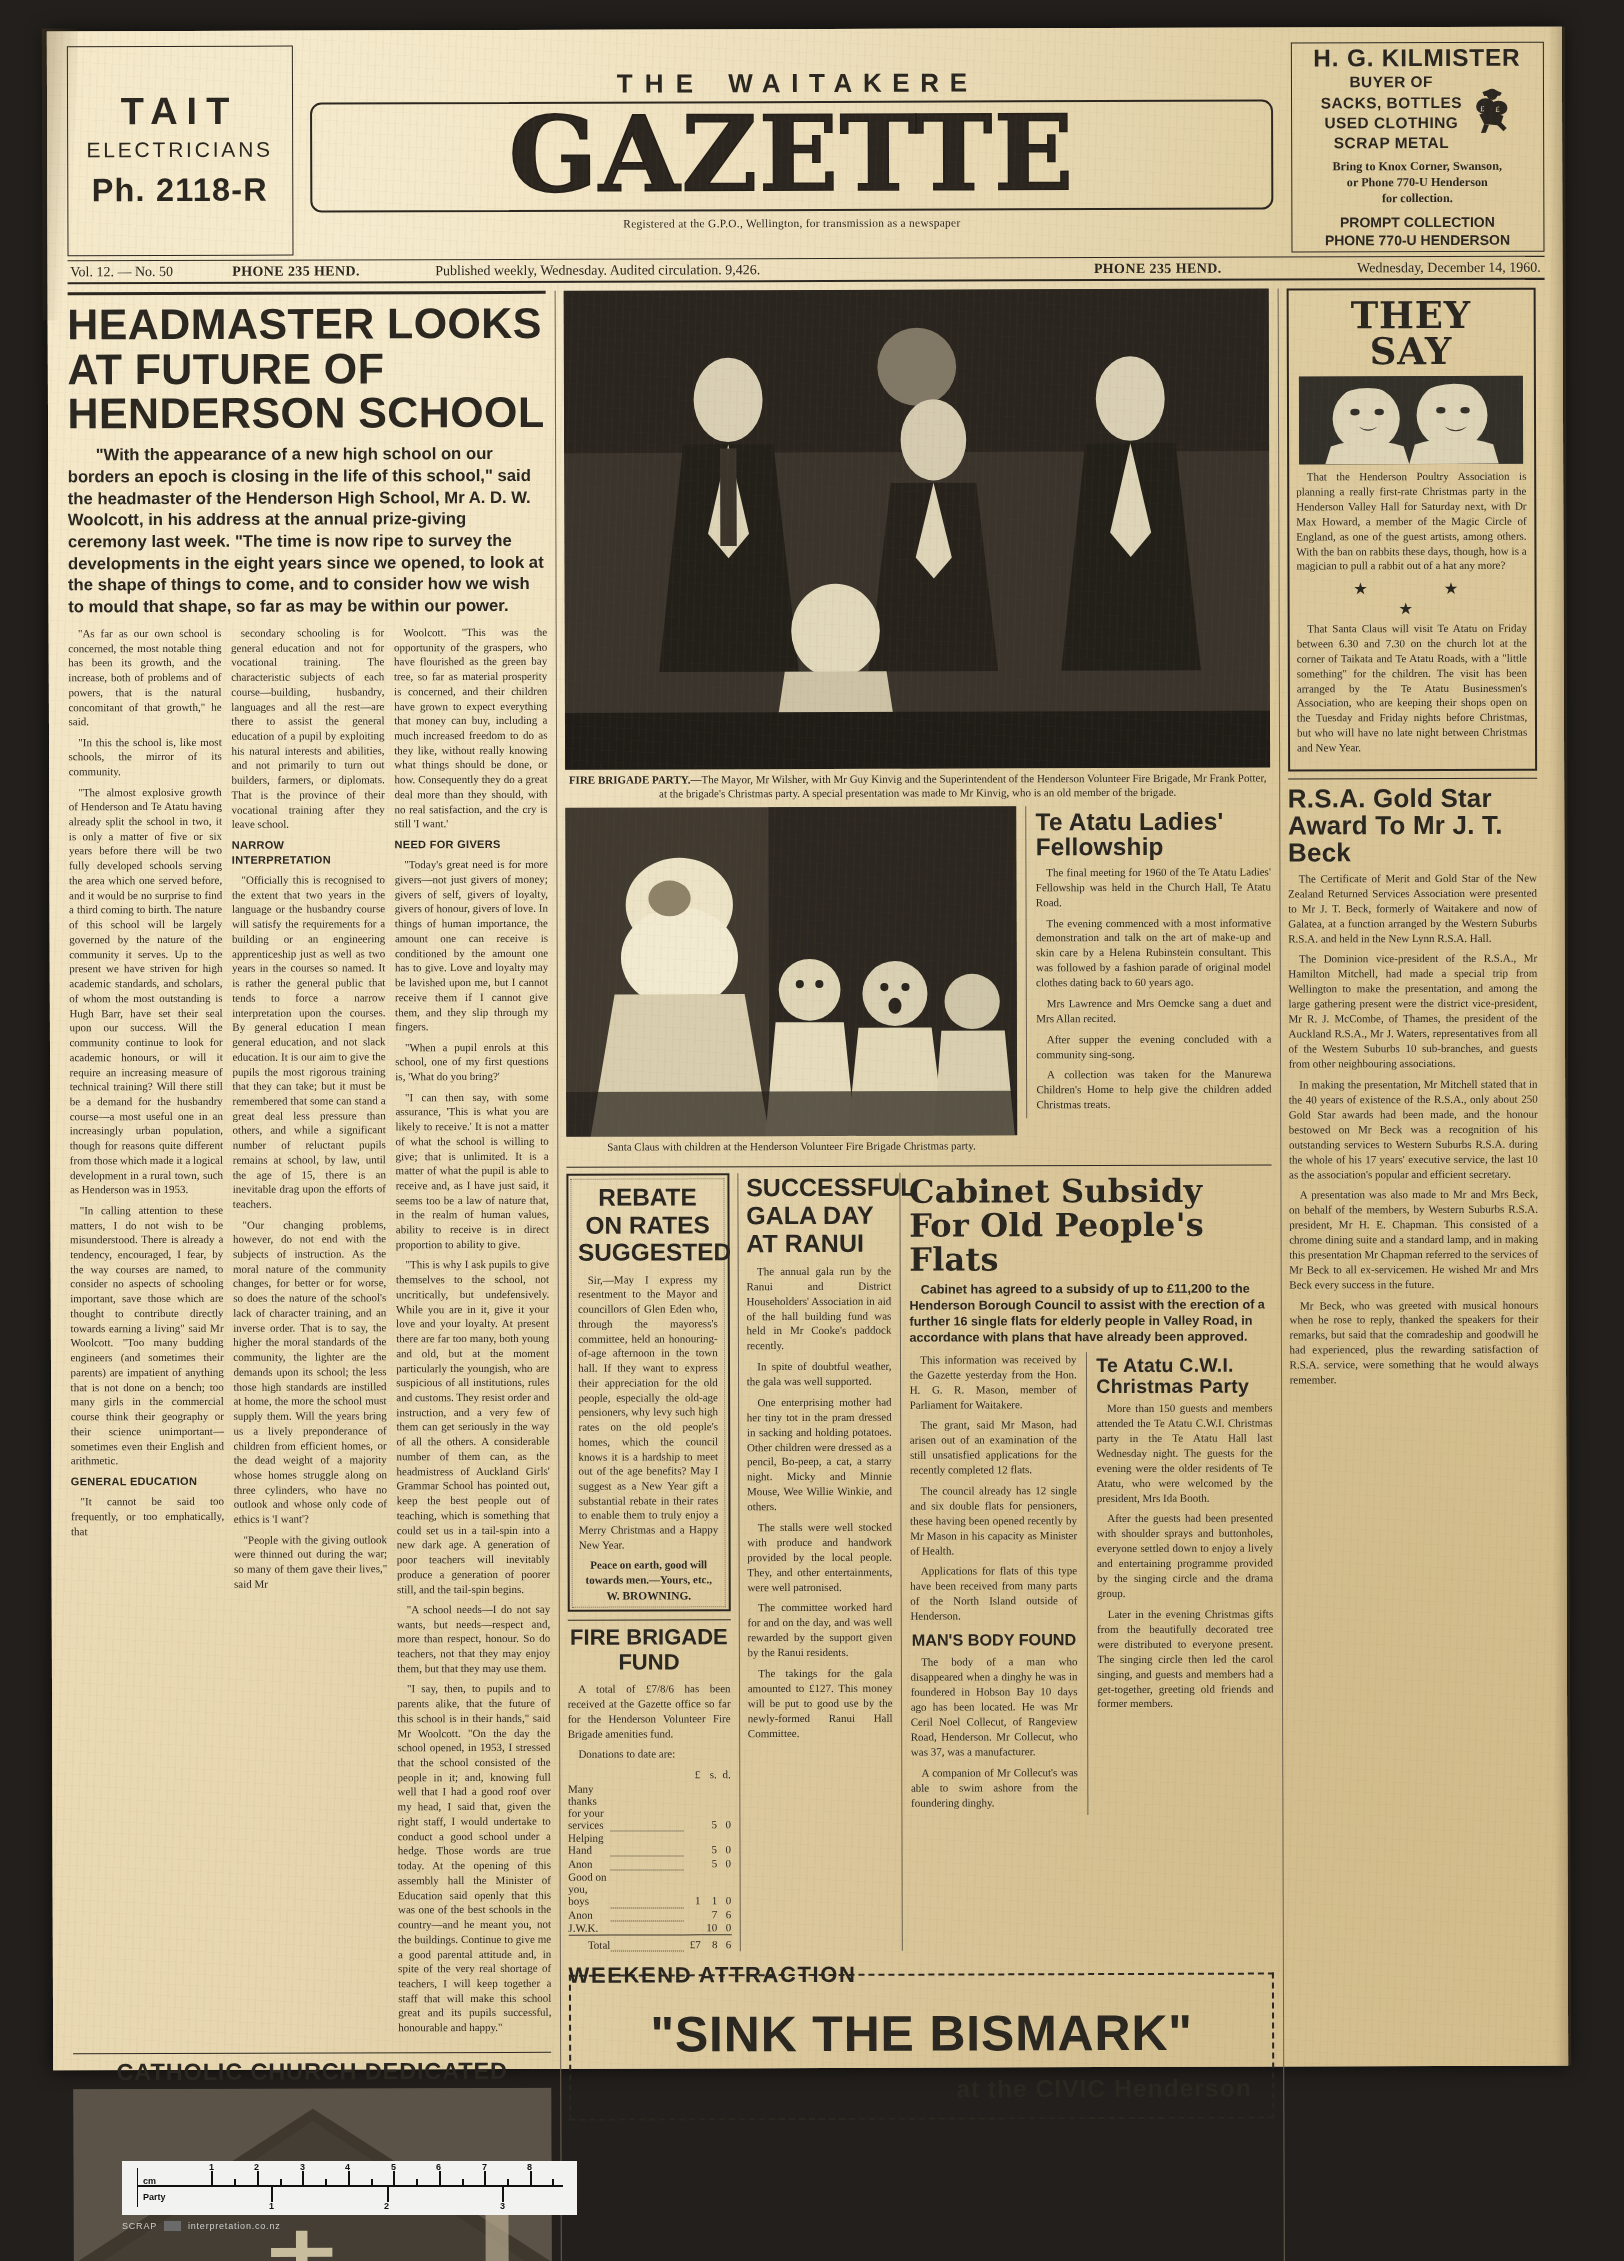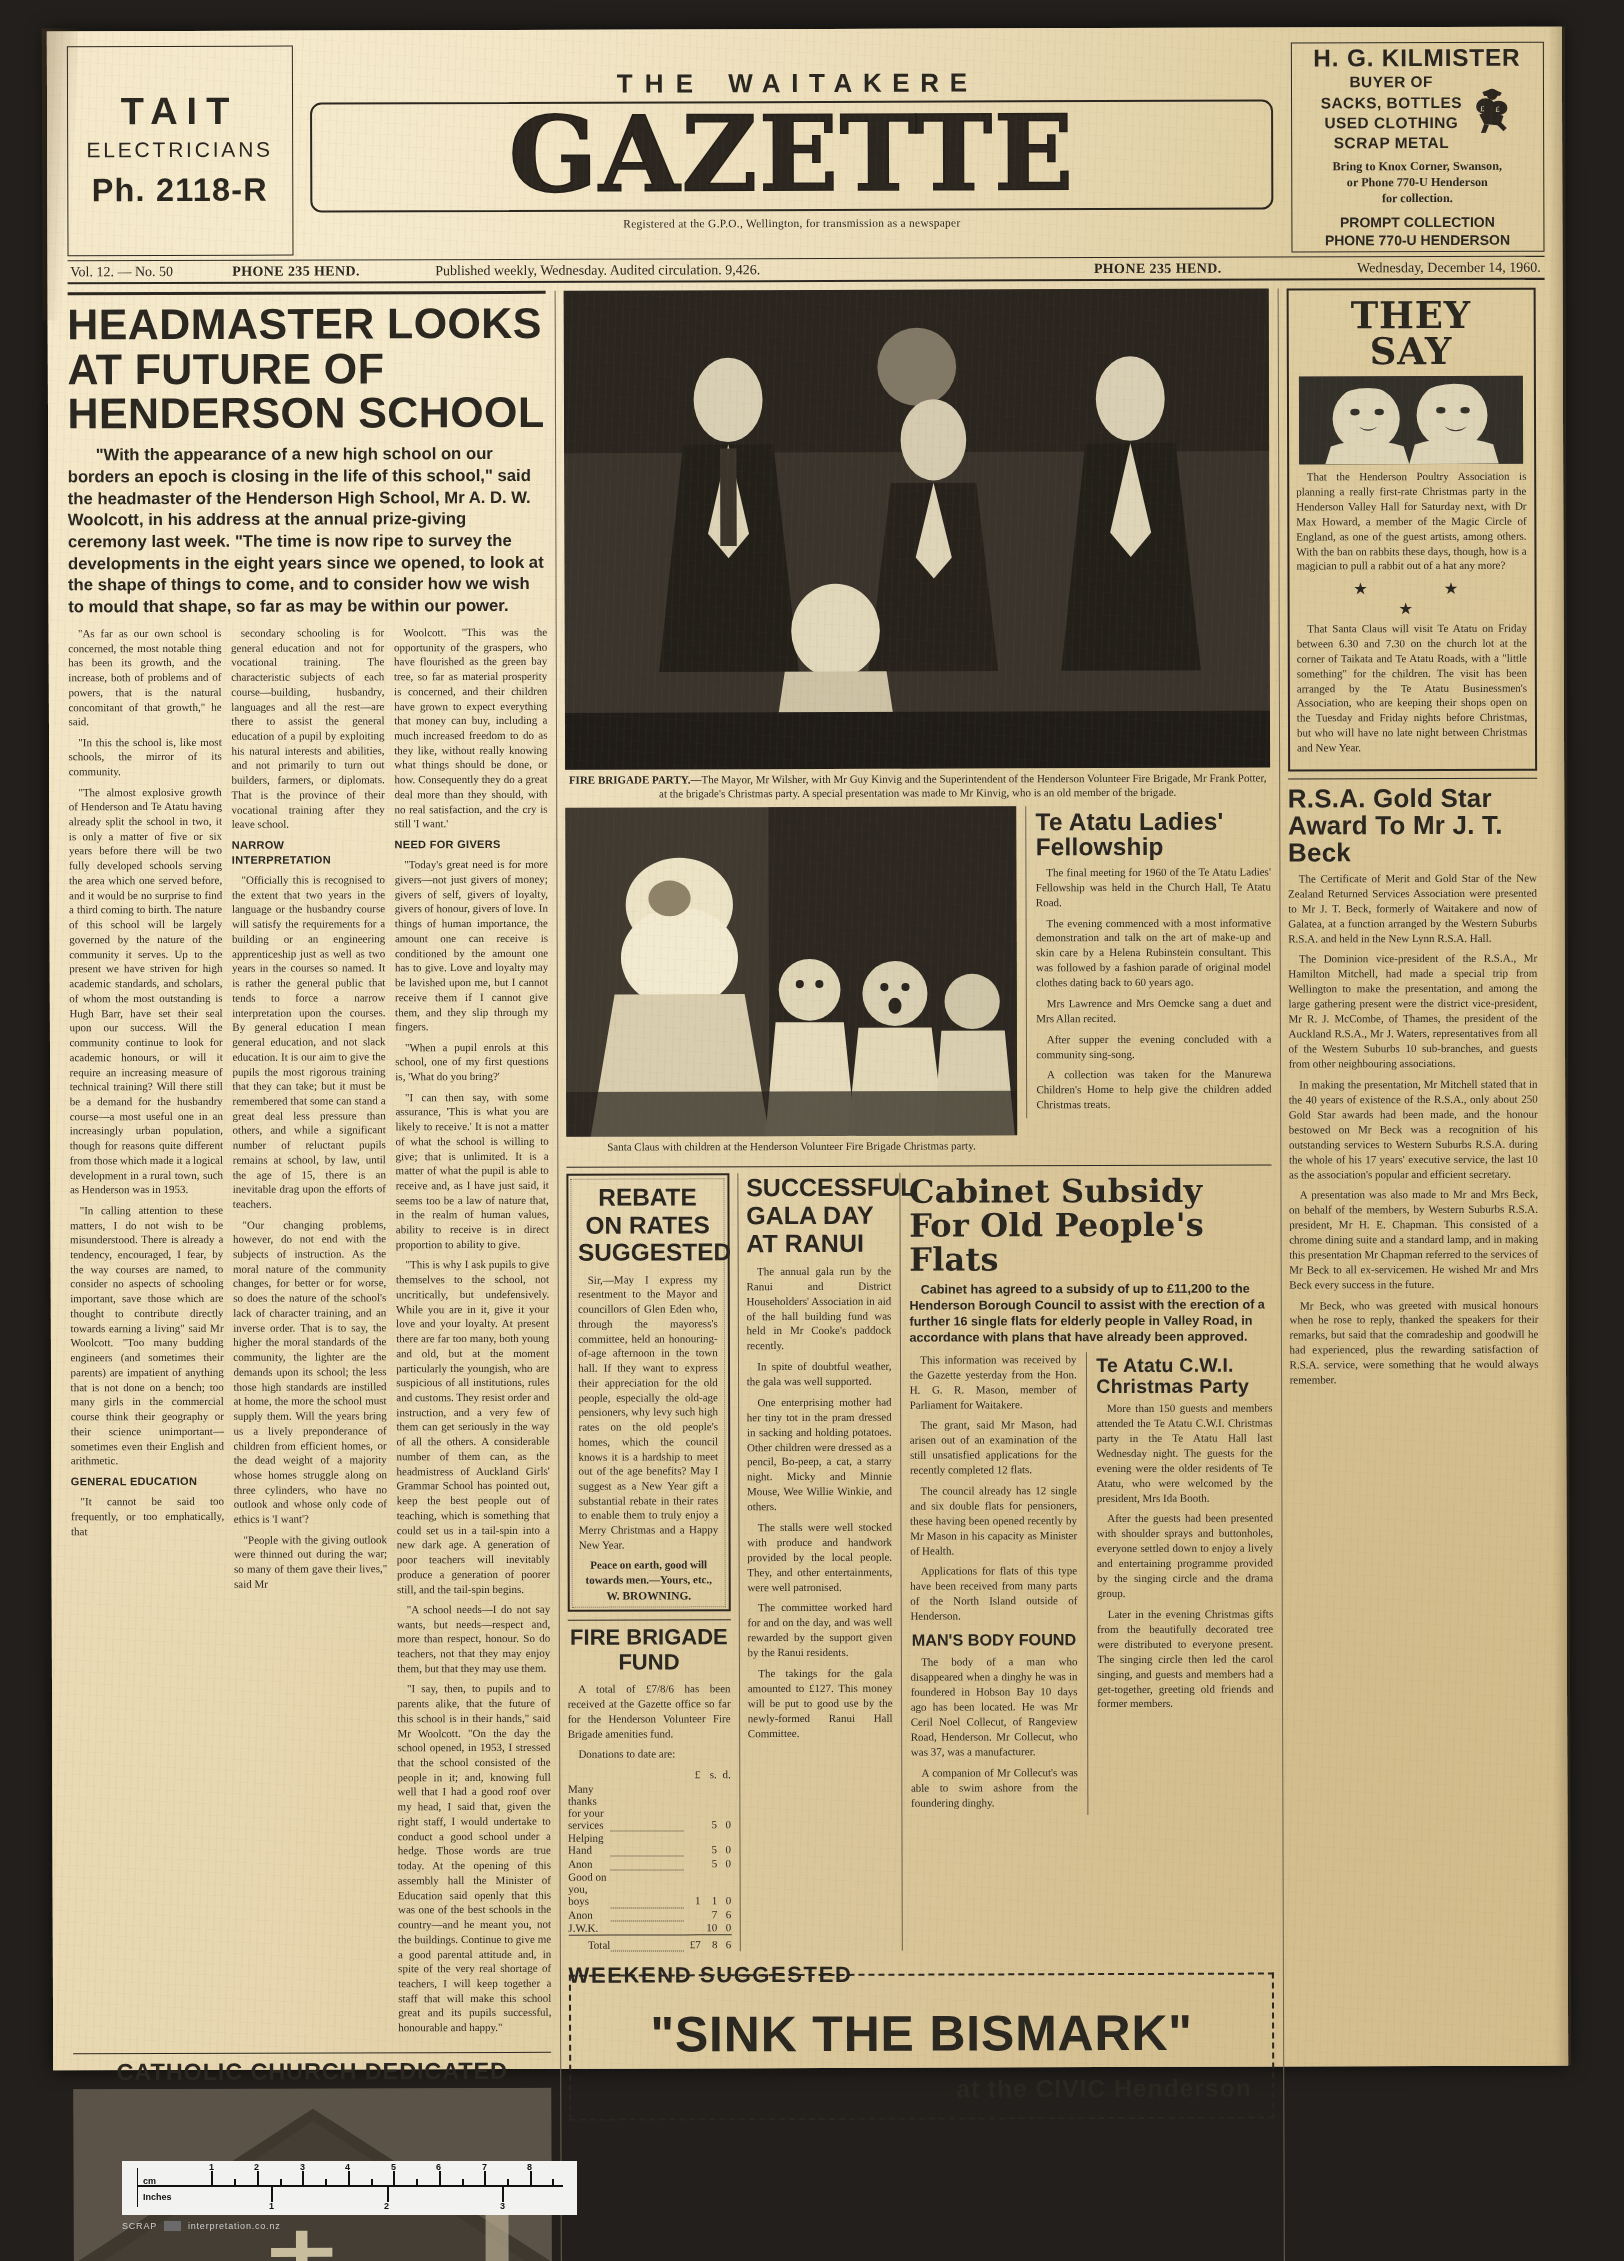--- a/index.html
+++ b/index.html
@@ -596,21 +596,21 @@
                   <p>More than 150 guests and members attended the Te Atatu C.W.I. Christmas party in the Te Atatu Hall last Wednesday night. The guests for the evening were the older residents of Te Atatu, who were welcomed by the president, Mrs Ida Booth.</p>
                   <p>After the guests had been presented with shoulder sprays and buttonholes, everyone settled down to enjoy a lively and entertaining programme provided by the singing circle and the drama group.</p>
                   <p>Later in the evening Christmas gifts from the beautifully decorated tree were distributed to everyone present. The singing circle then led the carol singing, and guests and members had a get-together, greeting old friends and former members.</p>
                 </div>
               </div>
             </div>
           </div>
         </div>
 
         <div class="weekend">
-          <div class="weekend-label">WEEKEND   SUGGESTED</div>
+          <div class="weekend-label">WEEKEND   ATTRACTION</div>
           <div class="weekend-box">
             <div class="weekend-title">"SINK THE BISMARK"</div>
             <div class="weekend-sub">at the  CIVIC  Henderson</div>
           </div>
         </div>
 
       </div>
 
       <div class="col-right">
 
@@ -659,21 +659,21 @@
       </div>
 
     </div>
   </div>
 </div>
 
 <div id="ruler">
   <div class="ruler-vert"></div>
   <div class="ruler-line"></div>
   <div class="rl-unit" style="left:21px;top:14.6px;">cm</div>
-  <div class="rl-unit" style="left:21px;top:31px;">Inches</div>
+  <div class="rl-unit" style="left:21px;top:31px;">Party</div>
   <div id="ruler-ticks">
       <div class="tick" style="left: 89px; top: 9.7px; height: 15.4px;"></div>
       <div class="rl-lbl" style="left: 87px; top: 0.8px;">1</div>
       <div class="tick" style="left: 112px; top: 18px; height: 7.3px;"></div>
       <div class="tick" style="left: 135px; top: 9.7px; height: 15.4px;"></div>
       <div class="rl-lbl" style="left: 132px; top: 0.8px;">2</div>
       <div class="tick" style="left: 158px; top: 18px; height: 7.3px;"></div>
       <div class="tick" style="left: 180px; top: 9.7px; height: 15.4px;"></div>
       <div class="rl-lbl" style="left: 178px; top: 0.8px;">3</div>
       <div class="tick" style="left: 203px; top: 18px; height: 7.3px;"></div>

